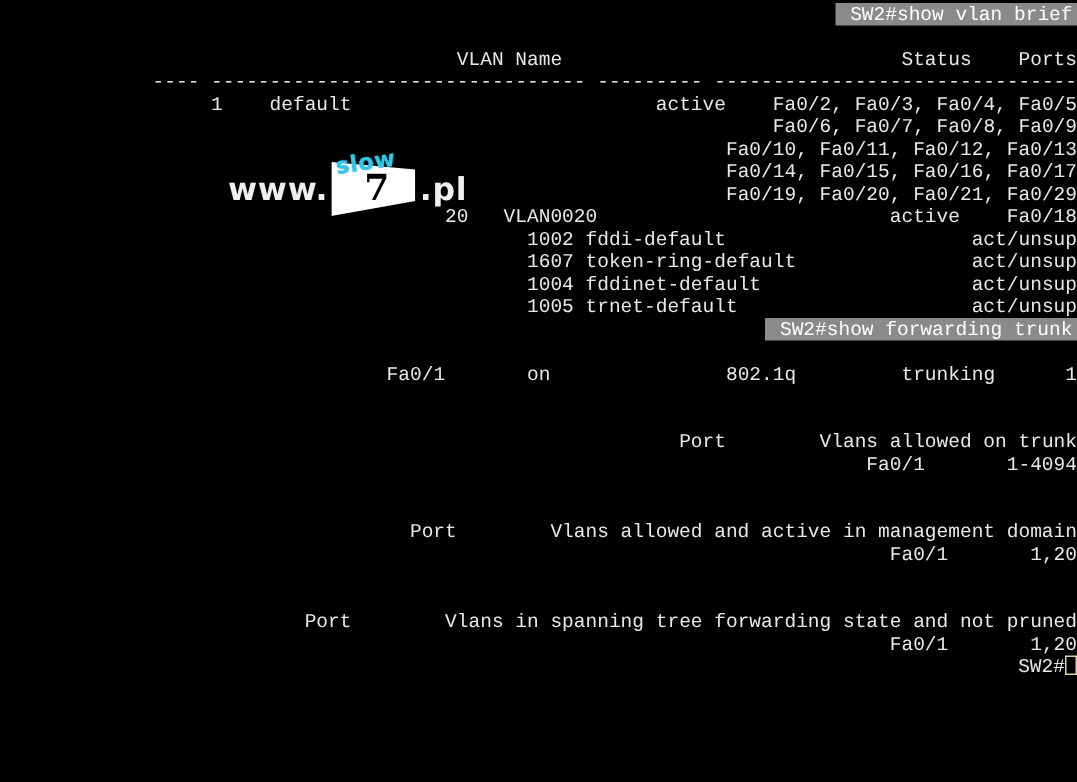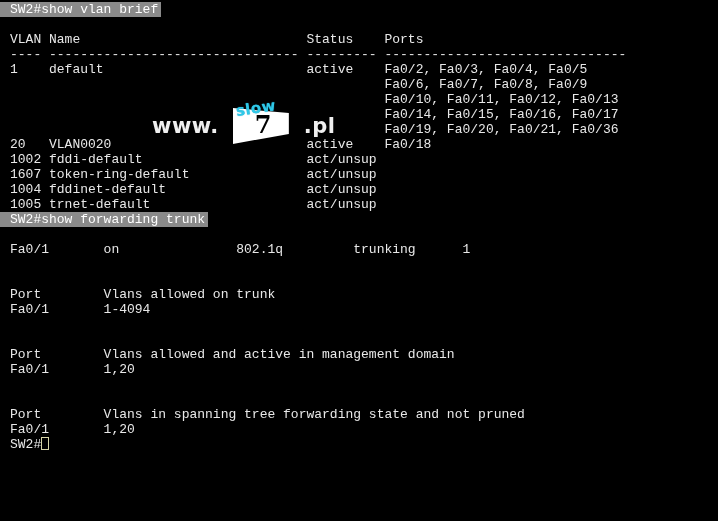--- a/index.html
+++ b/index.html
@@ -21,20 +21,21 @@
     letter-spacing: 0px;
     -webkit-font-smoothing: none;
   }
   .screen {
     position: absolute;
     left: 0;
     top: 0;
     width: 718px;
     padding: 2px 0 0 0;
     box-sizing: border-box;
+    text-align: right;
   }
   .line {
     height: 15px;
     white-space: pre;
     padding-left: 10px;
     box-sizing: border-box;
     color: #e8e8e8;
   }
   .line.blank {
     color: transparent;
@@ -67,21 +68,20 @@
     height: 44px;
     display: flex;
     align-items: center;
     font-family: "DejaVu Sans", sans-serif;
     font-weight: bold;
     font-size: 21px;
     color: #efefef;
     letter-spacing: 0.5px;
     pointer-events: none;
     z-index: 5;
-    gap: 12px;
   }
   #watermark .wm-text-left { margin-right: 1px; }
   #watermark .wm-text-right { margin-left: 2px; }
   .wm-logo {
     position: relative;
     width: 56px;
     height: 44px;
     margin: 0 1px;
   }
   .wm-logo .shape {
@@ -128,21 +128,21 @@
 
     <div class="line blank">&nbsp;</div>
 
     <div class="line">VLAN Name                             Status    Ports</div>
     <div class="line">---- -------------------------------- --------- -------------------------------</div>
 
     <div class="line">1    default                          active    Fa0/2, Fa0/3, Fa0/4, Fa0/5</div>
     <div class="line">                                                Fa0/6, Fa0/7, Fa0/8, Fa0/9</div>
     <div class="line">                                                Fa0/10, Fa0/11, Fa0/12, Fa0/13</div>
     <div class="line">                                                Fa0/14, Fa0/15, Fa0/16, Fa0/17</div>
-    <div class="line">                                                Fa0/19, Fa0/20, Fa0/21, Fa0/36</div>
+    <div class="line">                                                Fa0/19, Fa0/20, Fa0/21, Fa0/29</div>
     <div class="line">20   VLAN0020                         active    Fa0/18</div>
     <div class="line">1002 fddi-default                     act/unsup</div>
     <div class="line">1607 token-ring-default               act/unsup</div>
     <div class="line">1004 fddinet-default                  act/unsup</div>
     <div class="line">1005 trnet-default                    act/unsup</div>
 
     <div class="line cmd"><span class="cmd-hl">SW2#show forwarding trunk</span></div>
 
     <div class="line blank">&nbsp;</div>
 

